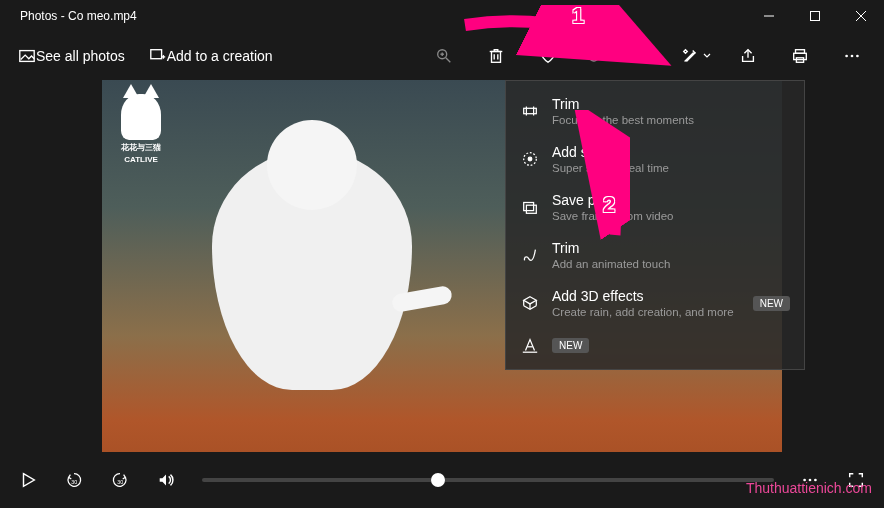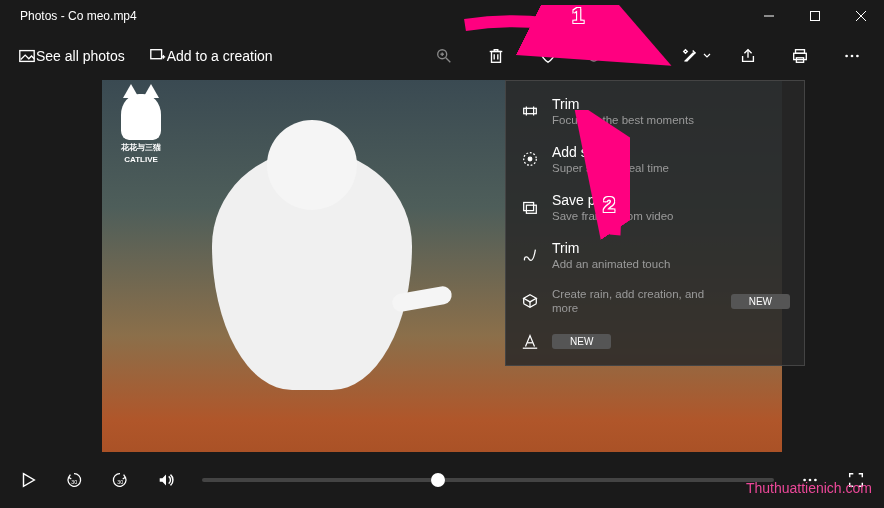--- a/index.html
+++ b/index.html
@@ -172,21 +172,21 @@
   flex-shrink: 0;
 }
 .dropdown-item .dicon svg { width: 18px; height: 18px; }
 .dropdown-item .dtext { flex: 1; }
 .dropdown-item .dtitle { color: #fff; font-size: 14px; line-height: 18px; }
 .dropdown-item .ddesc { color: #9a9a9a; font-size: 11.5px; line-height: 14px; }
 .badge {
   background: #555;
   color: #fff;
   font-size: 10px;
-  padding: 2px 18px;
+  padding: 2px 7px;
   border-radius: 3px;
 }
 
 .controls {
   position: absolute;
   left: 0; right: 0; bottom: 0;
   height: 56px;
   background: #1a1a1a;
   display: flex;
   align-items: center;
@@ -433,20 +433,21 @@
     <div class="dicon">
         <svg viewBox="0 0 20 20" fill="none" stroke="#fff" stroke-width="1.4">
           <polygon points="10,3 17,7 10,11 3,7"></polygon>
           <line x1="3" y1="7" x2="3" y2="13"></line>
           <line x1="17" y1="7" x2="17" y2="13"></line>
           <line x1="10" y1="11" x2="10" y2="17"></line>
           <polyline points="3,13 10,17 17,13"></polyline>
         </svg>
       </div>
     <div class="dtext">
+      <div class="dtitle">Add 3D effects</div>
       <div class="ddesc">Create rain, add creation, and more</div>
     </div>
     <span class="badge">NEW</span>
   </div>
 
   <div class="dropdown-item">
     <div class="dicon">
         <svg viewBox="0 0 20 20" fill="none" stroke="#fff" stroke-width="1.4">
           <path d="M5 16 L10 4 L15 16"></path>
           <line x1="7" y1="12" x2="13" y2="12"></line>

